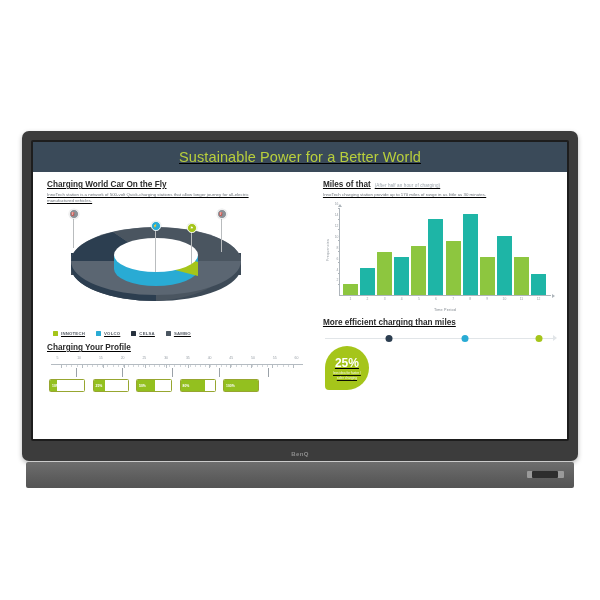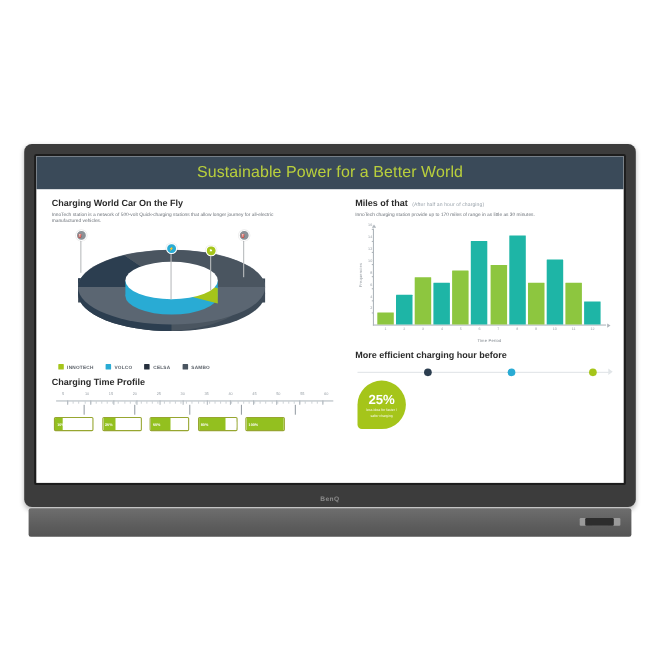--- a/index.html
+++ b/index.html
@@ -45,21 +45,21 @@
     background: #2d2d2d; border-radius: 1px;
     box-shadow: -5px 0 0 0 #9a9a9a, 6px 0 0 0 #9a9a9a;
   }
 
   
   .slide {
     position: relative;
     width: 100%; height: 100%;
     background: #ffffff;
     overflow: hidden;
-    display: flex; flex-direction: column;
+    display: flex; flex-direction: column; text-decoration: underline;
   }
   .slide-title-bar {
     height: 30px; flex: 0 0 30px;
     background: #3a4a59;
     display: flex; align-items: center; justify-content: center;
   }
   .slide-title {
     color: #b9cf3c;
     font-size: 14.5px;
     letter-spacing: .1px;
@@ -285,21 +285,21 @@
                 <span class="legend-swatch" style="background:#26303d"></span>
                 <span class="legend-label">CELSA</span>
               </div>
               <div class="legend-item">
                 <span class="legend-swatch" style="background:#4a5560"></span>
                 <span class="legend-label">SAMBO</span>
               </div>
             </div>
 
             <div class="profile-block">
-              <div class="sec-head">Charging Time Profile</div>
+              <div class="sec-head">Charging Your Profile</div>
               <div class="ruler">
                 <div class="ruler-nums" id="ruler-nums">
                     <div class="ruler-num" style="left: 4%;">5</div>
                     <div class="ruler-num" style="left: 12.3636%;">10</div>
                     <div class="ruler-num" style="left: 20.7273%;">15</div>
                     <div class="ruler-num" style="left: 29.0909%;">20</div>
                     <div class="ruler-num" style="left: 37.4545%;">25</div>
                     <div class="ruler-num" style="left: 45.8182%;">30</div>
                     <div class="ruler-num" style="left: 54.1818%;">35</div>
                     <div class="ruler-num" style="left: 62.5455%;">40</div>
@@ -471,21 +471,21 @@
                   <div class="ytick-mark" style="bottom: 75%;"></div>
                   <div class="ytick" style="bottom: 87.5%;">14</div>
                   <div class="ytick-mark" style="bottom: 87.5%;"></div>
                   <div class="ytick" style="bottom: 100%;">16</div>
                   <div class="ytick-mark" style="bottom: 100%;"></div>
                 </div>
               <div class="xlabel">Time Period</div>
             </div>
 
             <div class="eff-block">
-              <div class="sec-head">More efficient charging hour before</div>
+              <div class="sec-head">More efficient charging than miles</div>
               <div class="eff-track">
                 <div class="eff-line"></div>
                 <div class="eff-arrow"></div>
                 <div class="eff-dot" style="left:28%; background:#2c3e50;"></div>
                 <div class="eff-dot" style="left:61%; background:#29abd4;"></div>
                 <div class="eff-dot" style="left:93%; background:#a5c51a;"></div>
               </div>
               <div class="drops" id="drops">
                   <div class="teardrop" style="background: rgb(165, 197, 26);">
                     <div class="big">25%</div>

